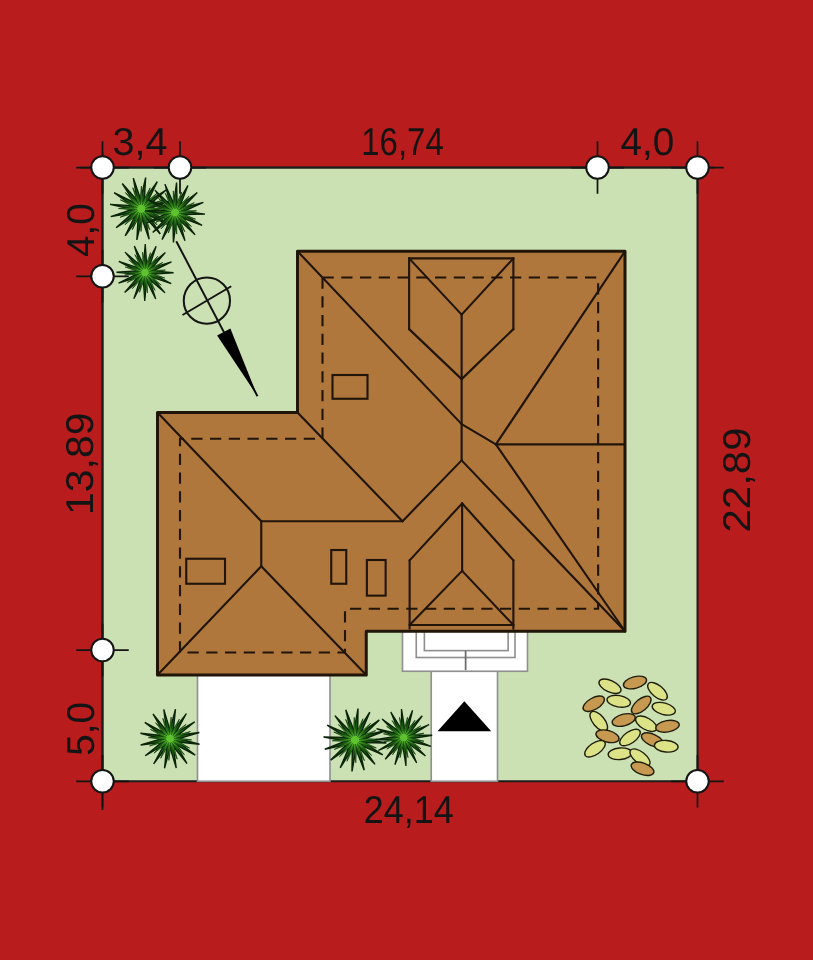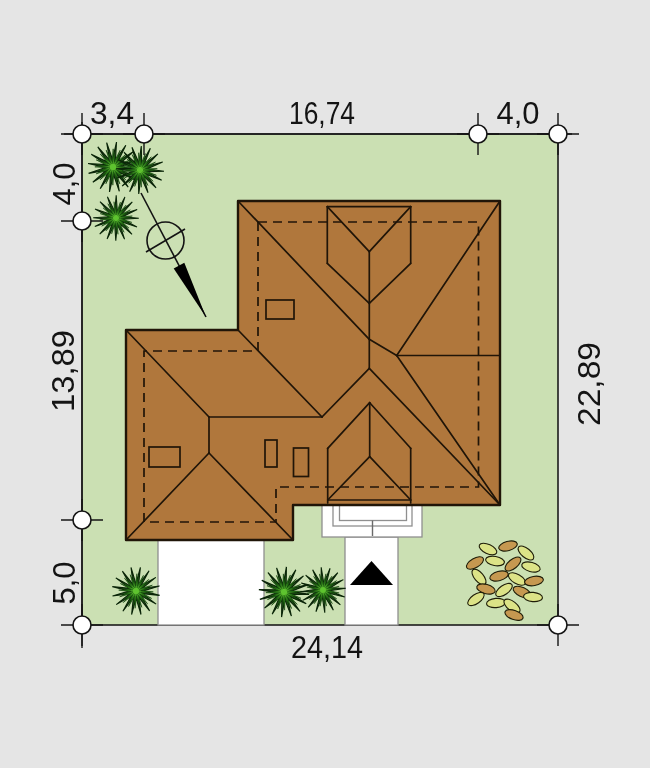--- a/index.html
+++ b/index.html
@@ -1,16 +1,16 @@
 <!DOCTYPE html>
 <html><head>
 <meta charset="utf-8">
 <style>
   html,body{margin:0;padding:0;background:#fff;}
-  .canvas{width:650px;height:768px;position:relative;background:#e5e5e5;overflow:hidden;
+  .canvas{width:650px;height:768px;position:relative;background:#b91c1c;overflow:hidden;
           font-family:"Liberation Sans",sans-serif;}
   svg{display:block;}
   text.dim{font-family:"Liberation Sans",sans-serif;font-size:31px;fill:#141414;}
   .thinline{stroke:#1c1c1c;stroke-width:1.4;fill:none;}
   .roofline{stroke:#201508;stroke-width:1.7;fill:none;stroke-linecap:round;}
   .roofdash{stroke:#201508;stroke-width:1.7;fill:none;stroke-dasharray:9 6;}
   .pave{fill:#ffffff;stroke:#8f8f8f;stroke-width:1.3;}
   .marker line{stroke:#141414;stroke-width:1.4;}
   .marker circle{fill:#ffffff;stroke:#141414;stroke-width:1.6;}
 </style>

